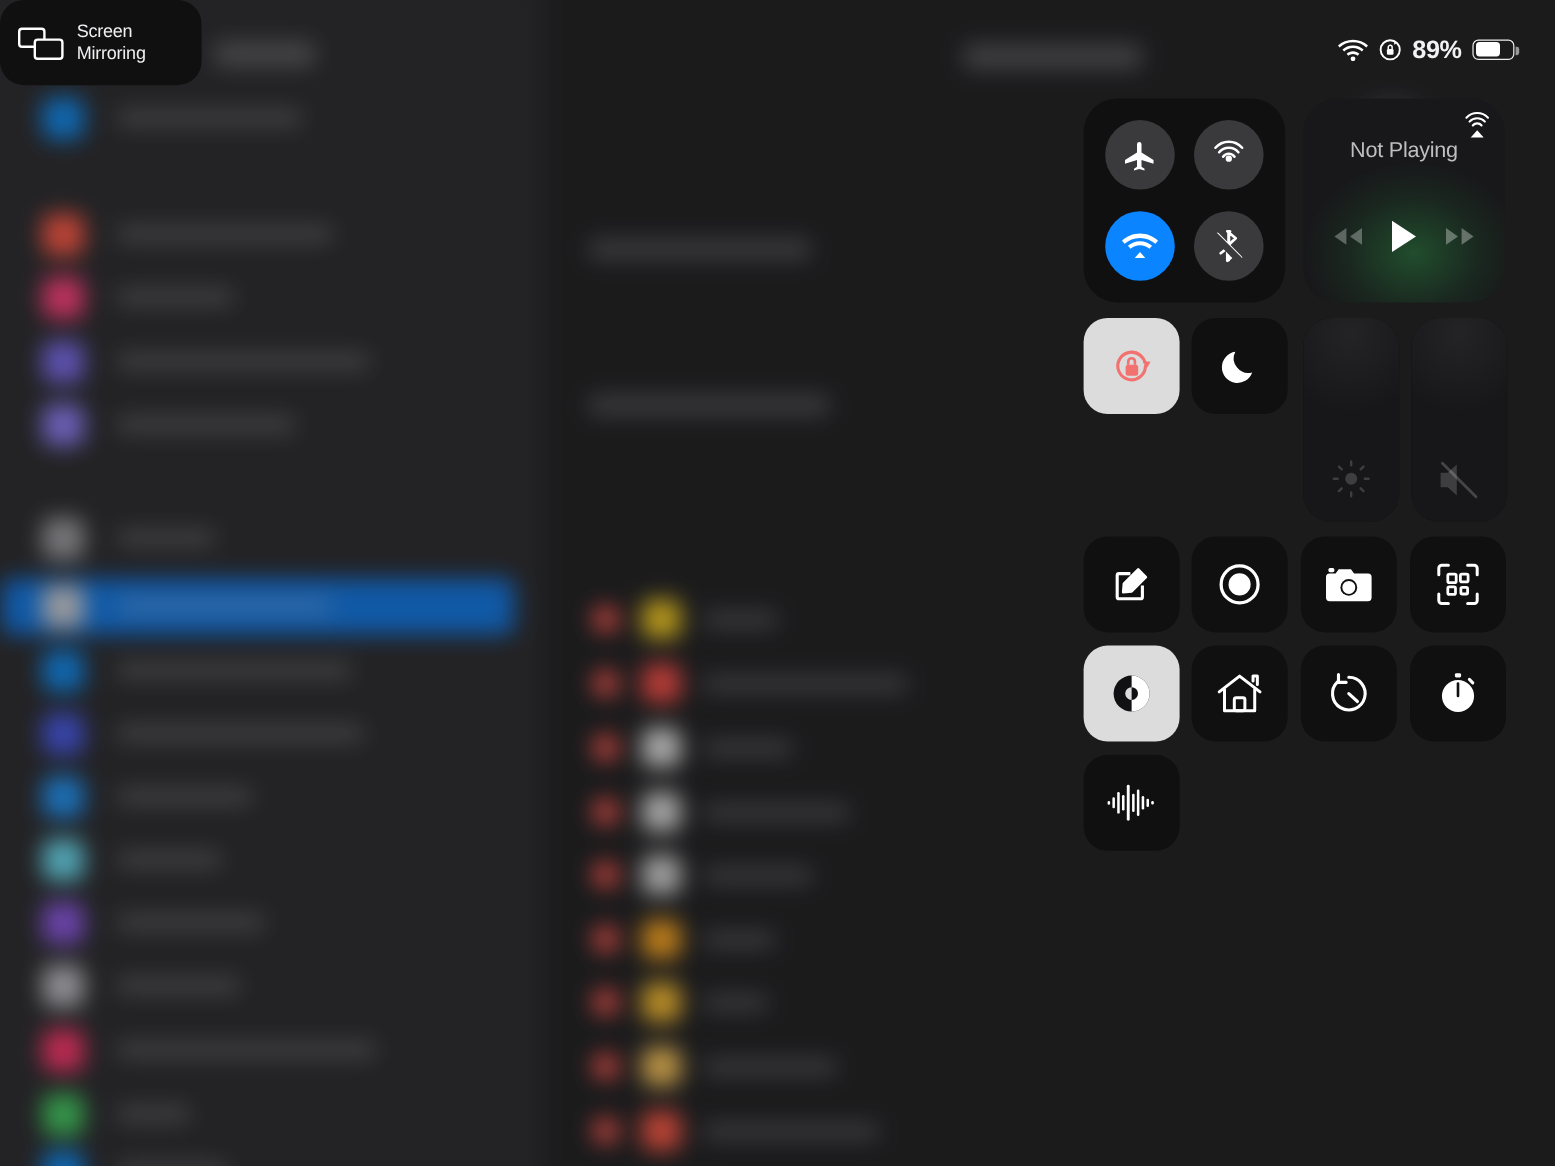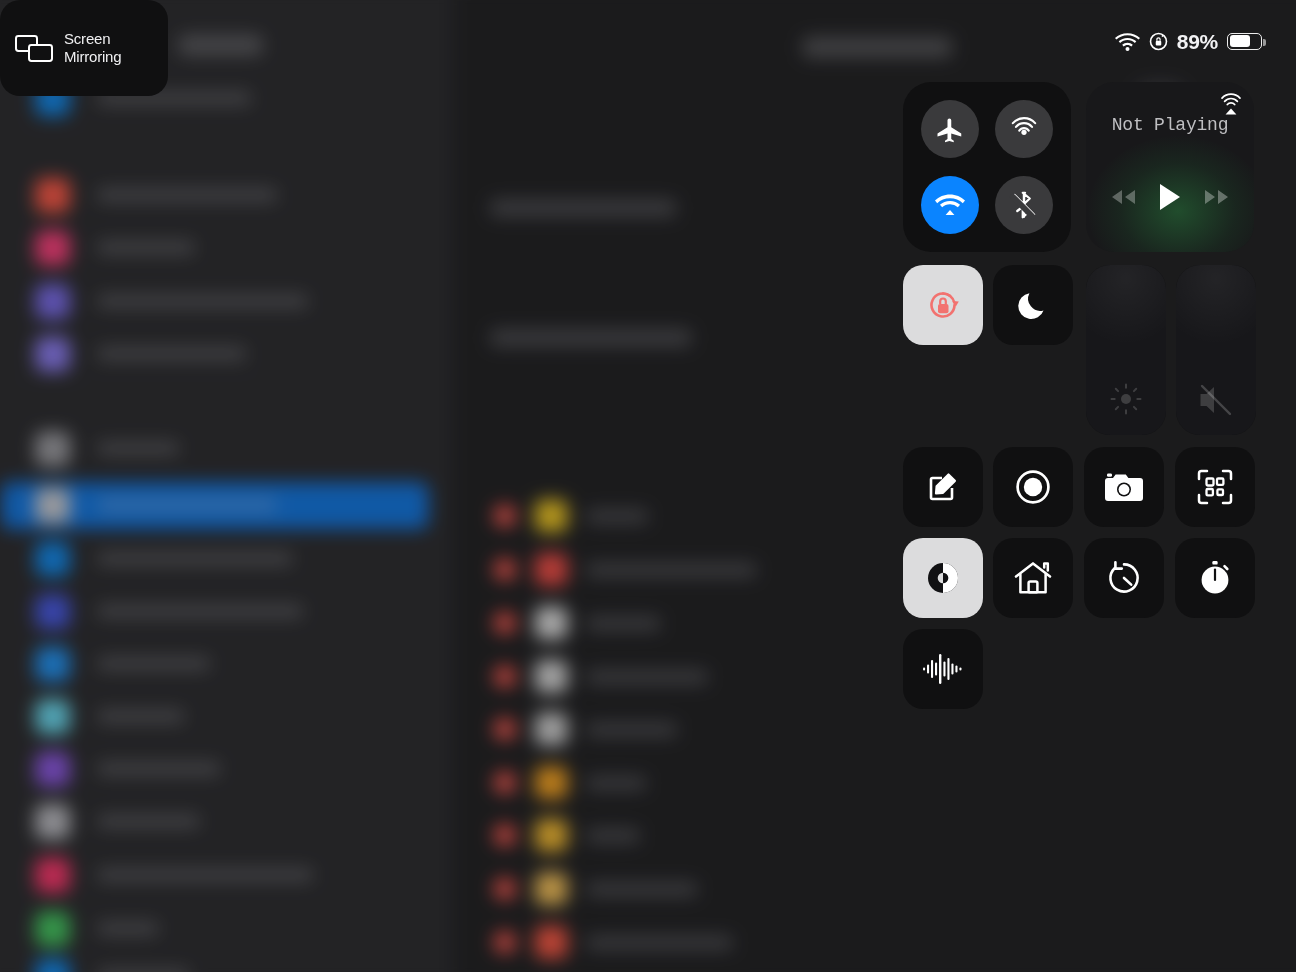--- a/index.html
+++ b/index.html
@@ -80,21 +80,21 @@
     position:absolute; right:-4.6px; top:5px; width:3px; height:7px;
     background:rgba(255,255,255,.55); border-radius:0 2px 2px 0;
   }
 
   
   #cc { position:absolute; inset:0; z-index:30; }
   .tile {
     position:absolute;
     background:#101011;
     border-radius:22px;
-    display:flex; align-items:center; justify-content:center;font-family:Liberation Mono, monospace;
+    display:flex; align-items:center; justify-content:center;
   }
   .tile.small { width:80px; height:80px; border-radius:20px; }
   .tile.on-light { background:#dcdcdd; }
 
   
   #connectivity {
     left:903px; top:82px; width:168px; height:170px;
     border-radius:28px; background:#101011;
   }
   .conn-btn {
@@ -137,21 +137,21 @@
     position:absolute; inset:0;
     background:radial-gradient(ellipse 120% 60% at 50% 8%, rgba(255,255,255,.055) 0%, rgba(255,255,255,0) 65%);
   }
   .slider .glyph {
     position:absolute; left:0; right:0; bottom:18px;
     display:flex; align-items:center; justify-content:center;
   }
 
   
   #mirroring {
-    left:903px; top:355px; width:168px; height:96px;
+    left:903px; top:355px; width:168px; height:71px;
     border-radius:20px; background:#101011;
     display:flex; align-items:center; gap:10px; padding-left:14px;
   }
   #mirroring .lbl {
     color:#f0f0f2; font-size:15px; line-height:1.18; letter-spacing:-.2px;
   }
 
   svg { display:block; }
 </style>
 </head>

